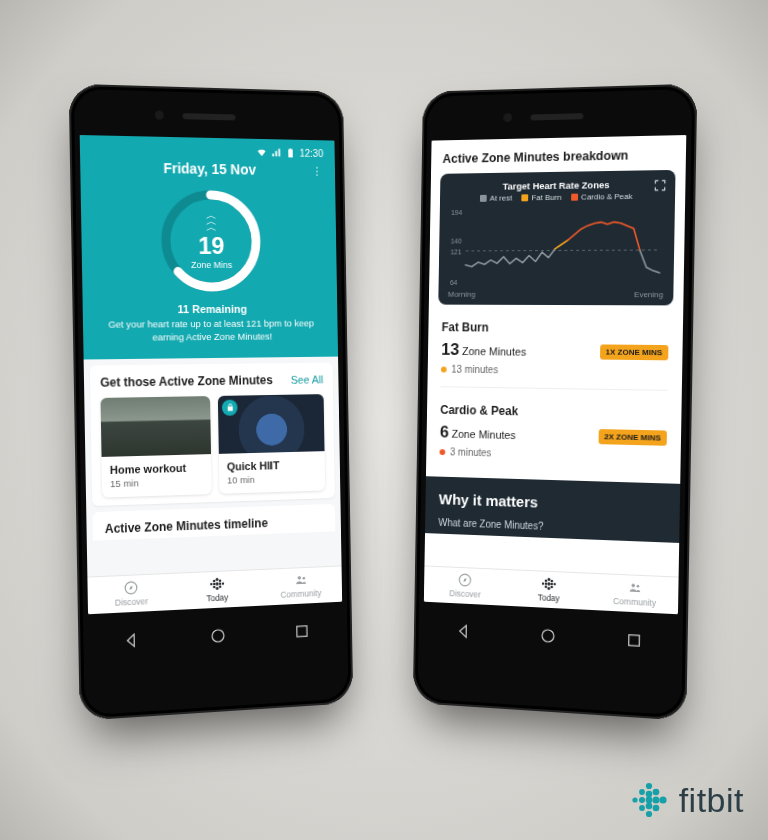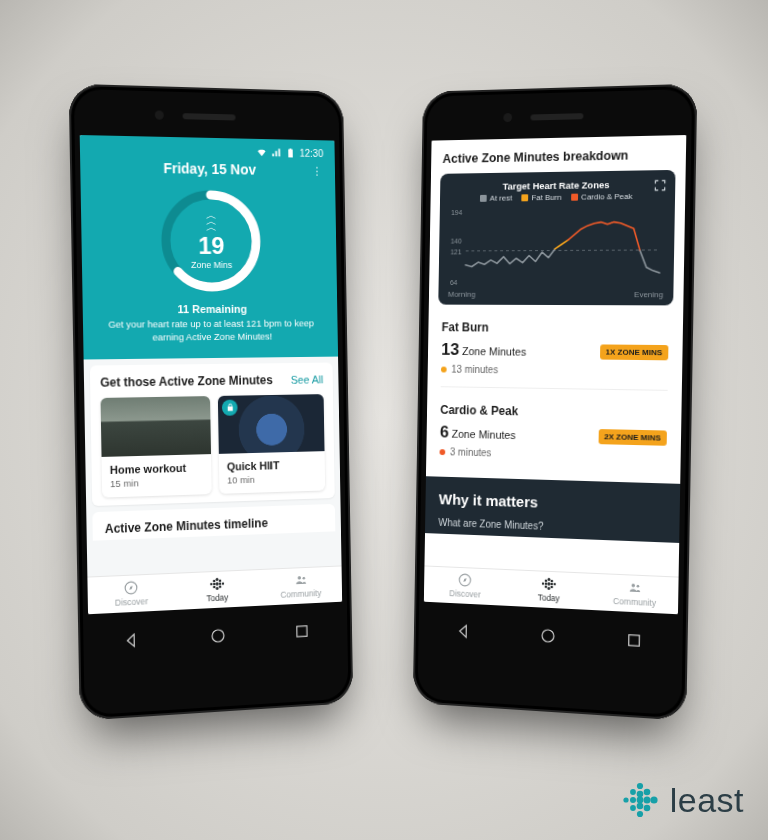--- a/index.html
+++ b/index.html
@@ -376,15 +376,15 @@
           <circle cx="20" cy="14" r="3.3"></circle>
           <circle cx="20" cy="20" r="3.4"></circle>
           <circle cx="20" cy="26" r="3.3"></circle>
           <circle cx="20" cy="34" r="3.1"></circle>
         <circle cx="27" cy="12" r="3.3"></circle>
           <circle cx="27" cy="20" r="3.5"></circle>
           <circle cx="27" cy="28" r="3.3"></circle>
         <circle cx="34" cy="20" r="3.6"></circle>
       </g>
     </svg>
-    <span class="fitbit-text">least</span>
+    <span class="fitbit-text">fitbit</span>
   </div>
 </div>
 
 </body></html>

